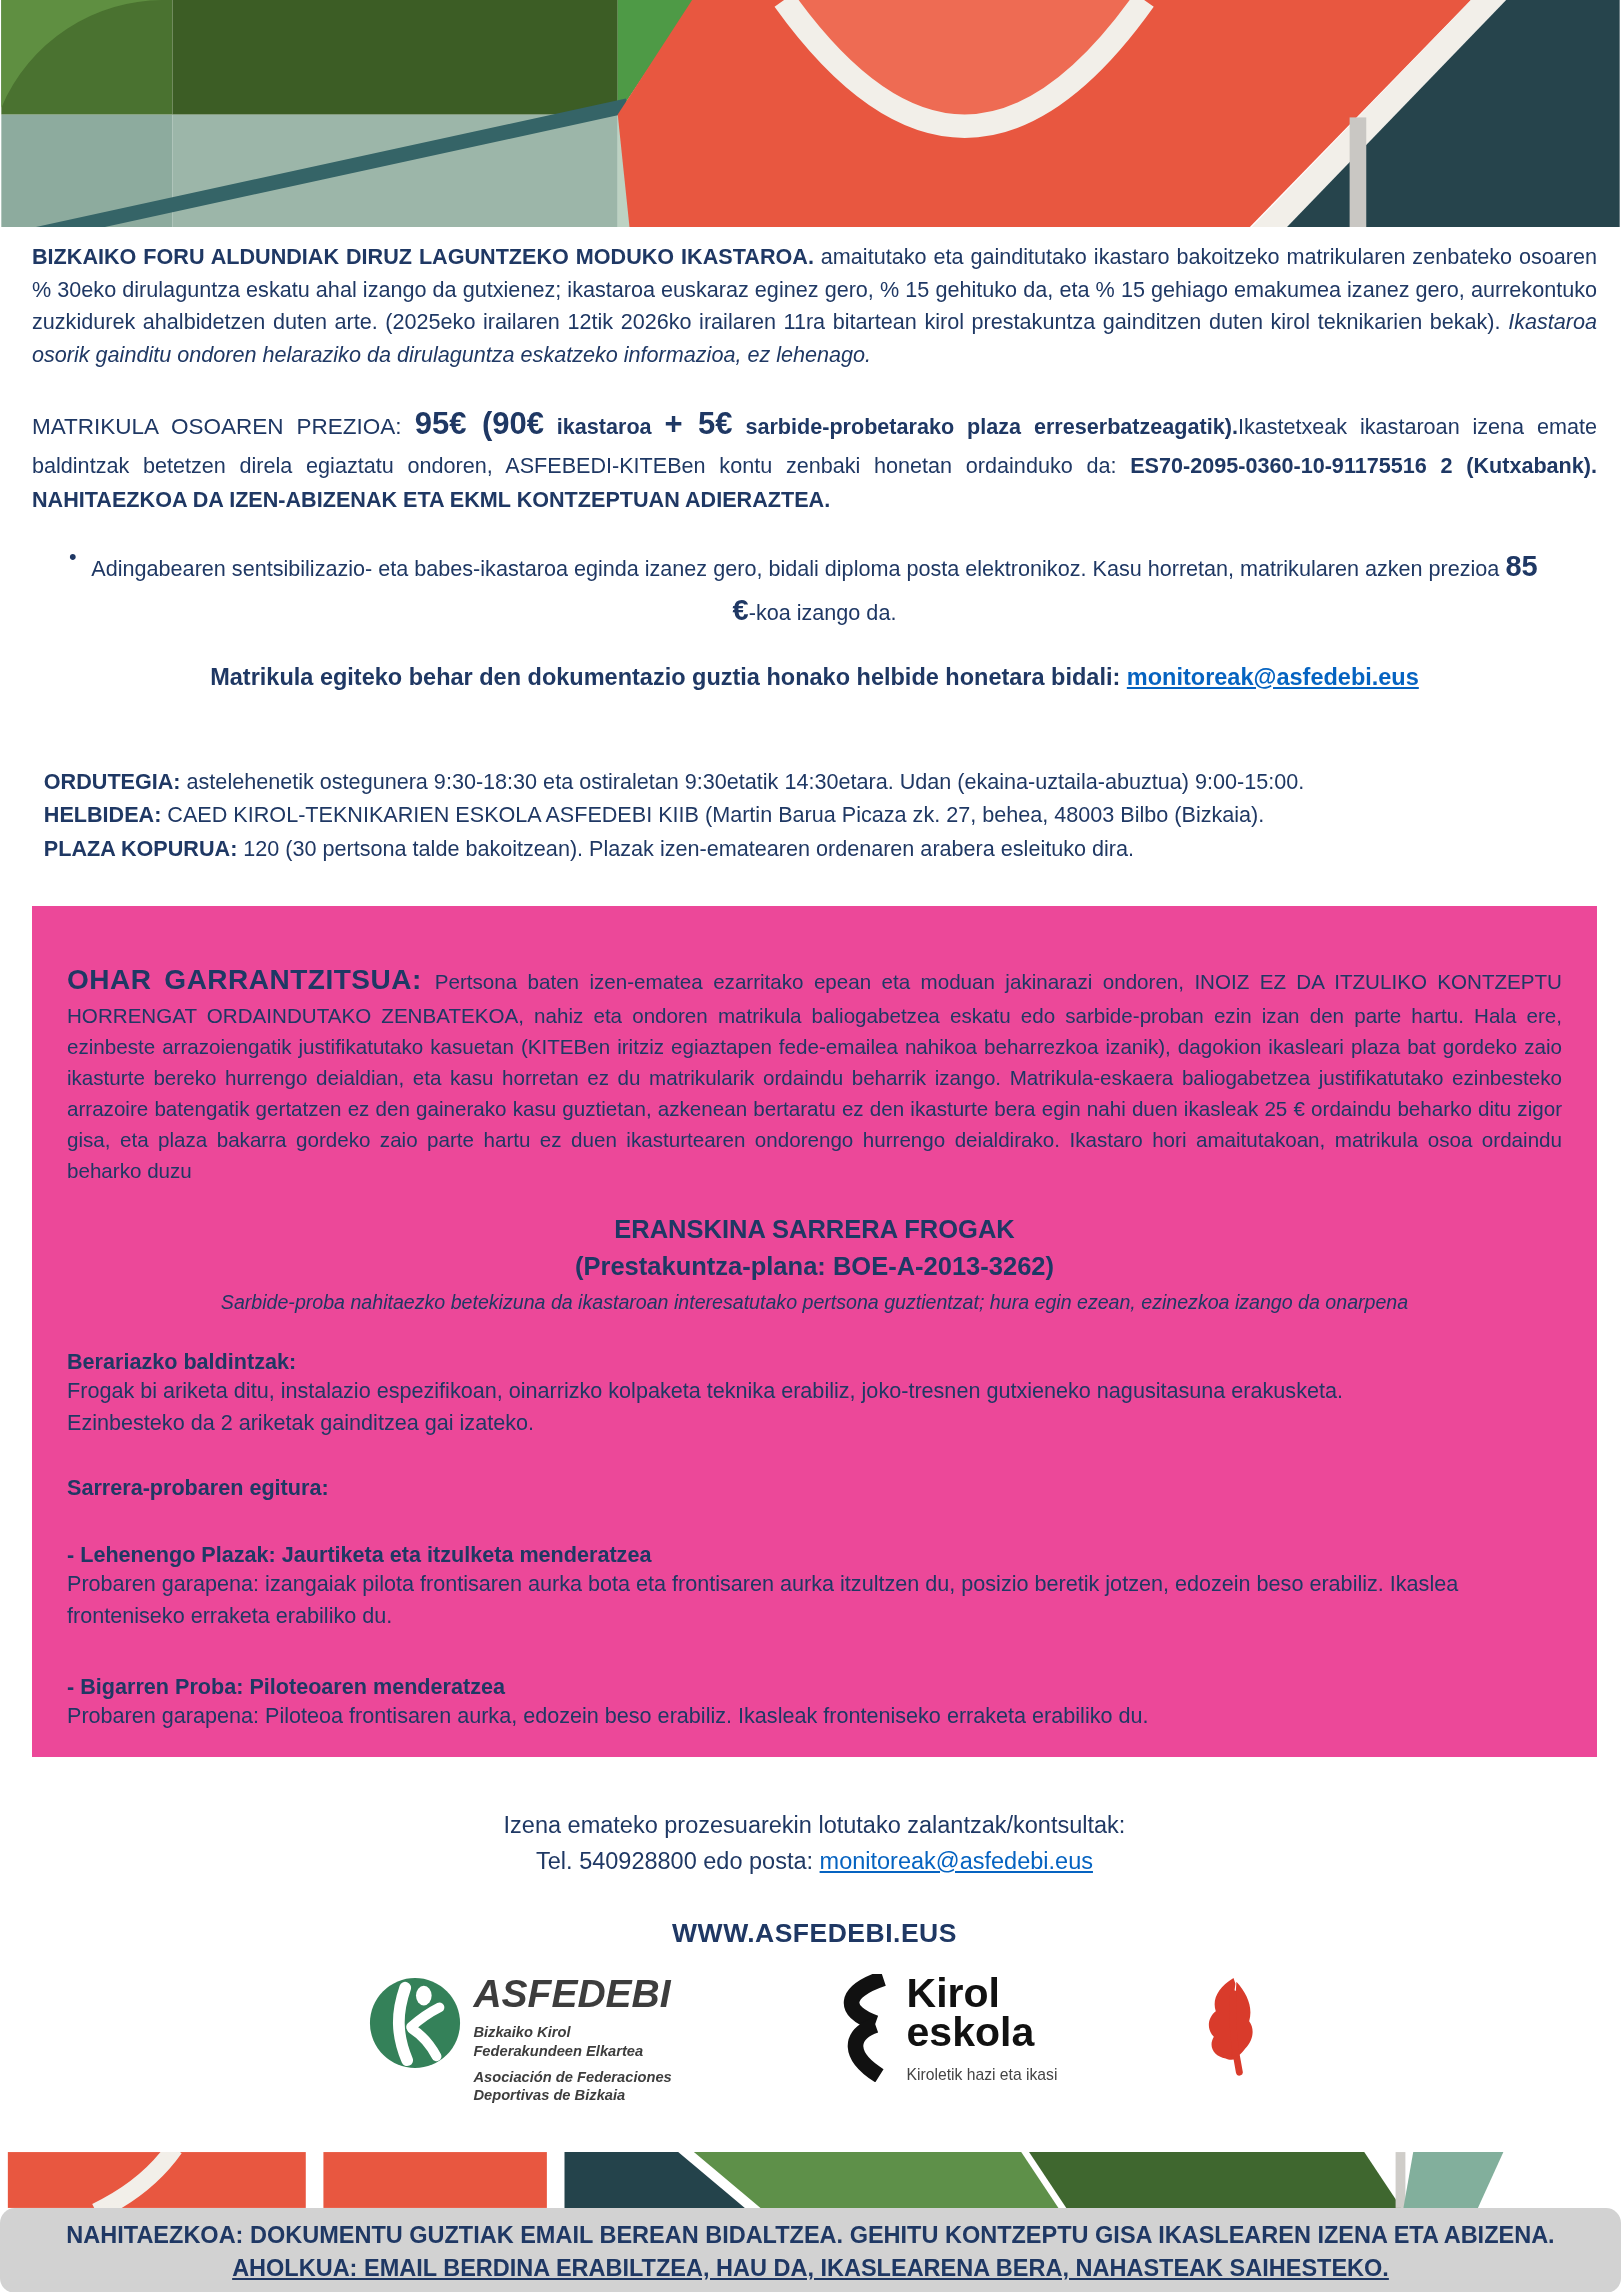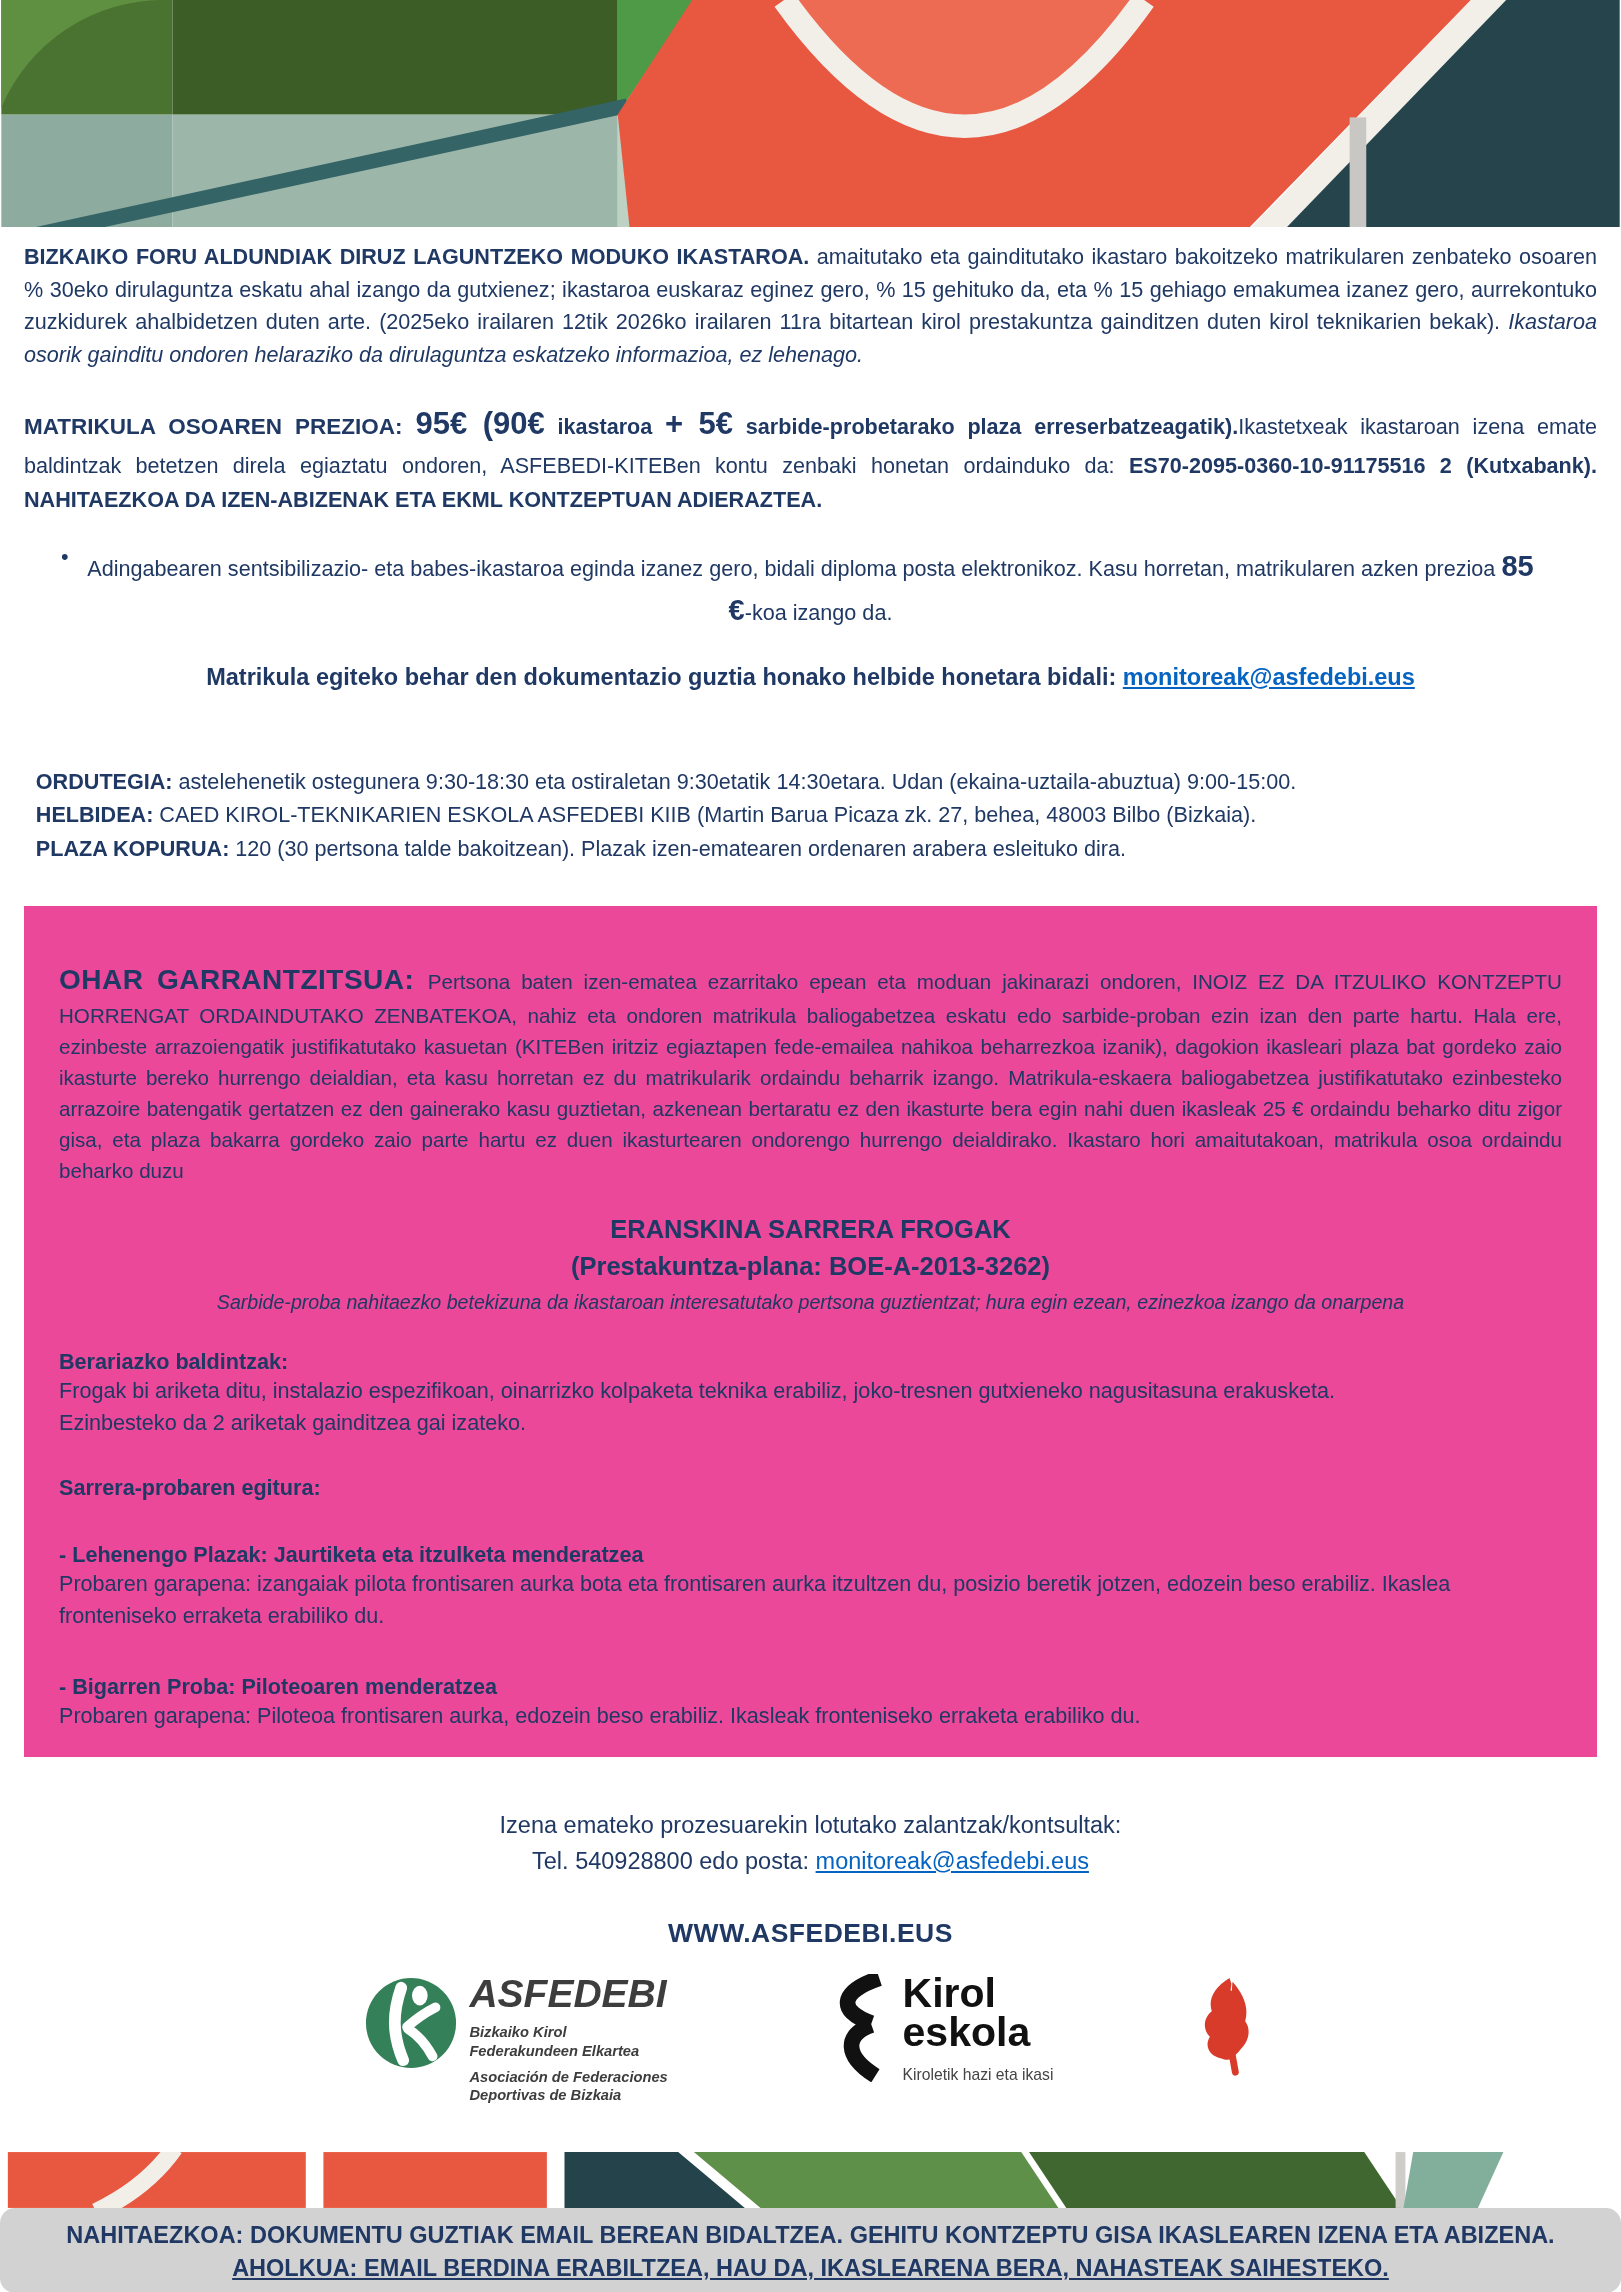--- a/index.html
+++ b/index.html
@@ -5,27 +5,27 @@
   html,body{margin:0;padding:0;background:#ffffff;}
   .page{
     position:relative;
     width:1621px;height:2293px;
     background:#ffffff;
     font-family:"Liberation Sans", sans-serif;
     color:#1f3864;
     overflow:hidden;
   }
   .banner{display:block;width:1621px;height:227px;}
-  .content{padding:0 24px;}
+  .content{padding:0 24px;margin-left:8px;}
   p{margin:0;}
   .p-intro{margin-top:13.7px;font-size:21.6px;line-height:1.52;text-align:justify;}
   .b{font-weight:bold;}
   .i{font-style:italic;}
   .p-price{margin-top:27.4px;font-size:21.6px;line-height:1.6;text-align:justify;}
-  .price-label{font-weight:bold;font-size:22.5px;}
+  .price-label{font-weight:normal;font-size:22.5px;}
   .price-big{font-weight:bold;font-size:31px;}
   .price-mid{font-weight:bold;font-size:21.6px;}
   .bullet-row{position:relative;margin-top:25.5px;padding:0 59px;}
   .bullet-dot{position:absolute;left:37px;top:0;font-size:21.6px;}
   .bullet-text{text-align:center;font-size:21.6px;line-height:1.55;}
   .bullet-big{font-weight:bold;font-size:29px;}
   .send-line{margin-top:27.4px;text-align:center;font-size:23.5px;font-weight:bold;line-height:1.4;}
   a.doclink{color:#0563c1;text-decoration:underline;cursor:pointer;}
   .details{margin-top:71px;padding-left:11.8px;font-size:21.6px;line-height:1.55;}
   .notice-box{

